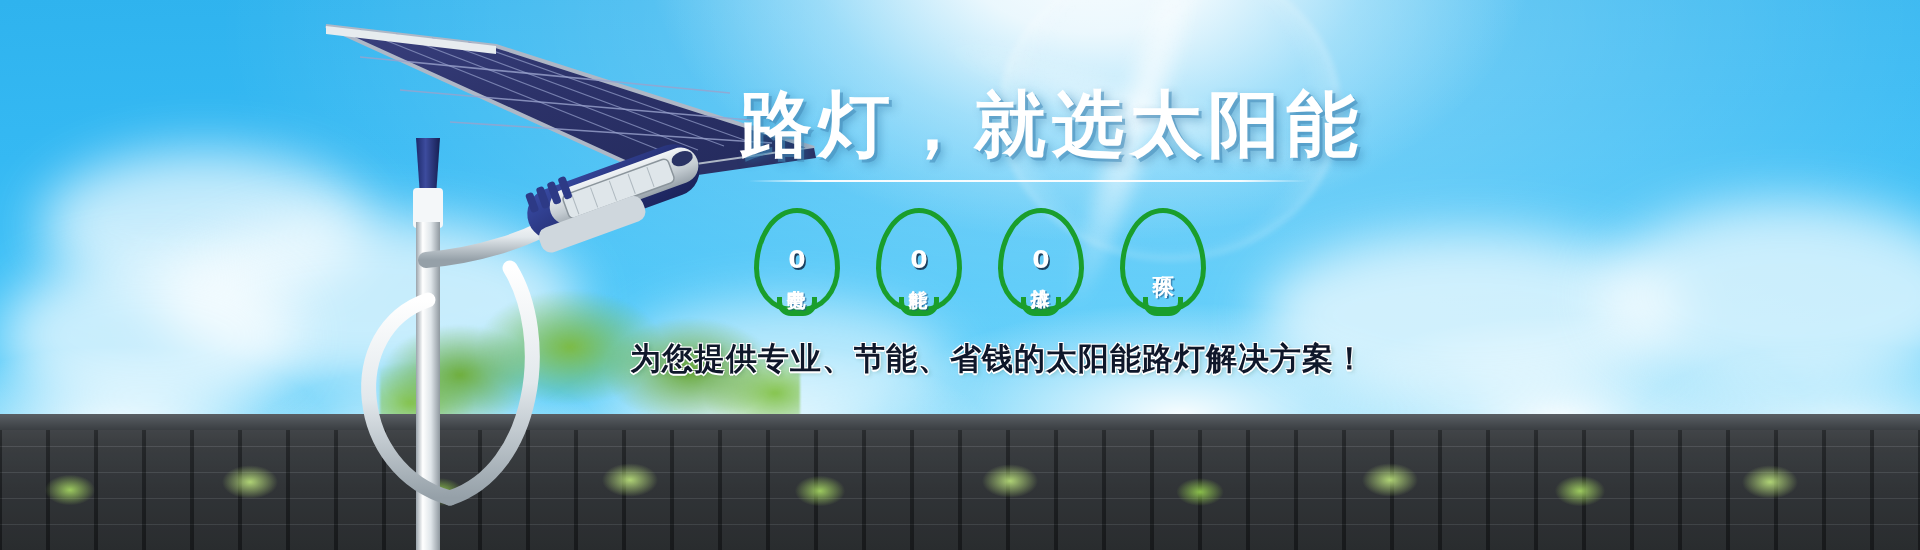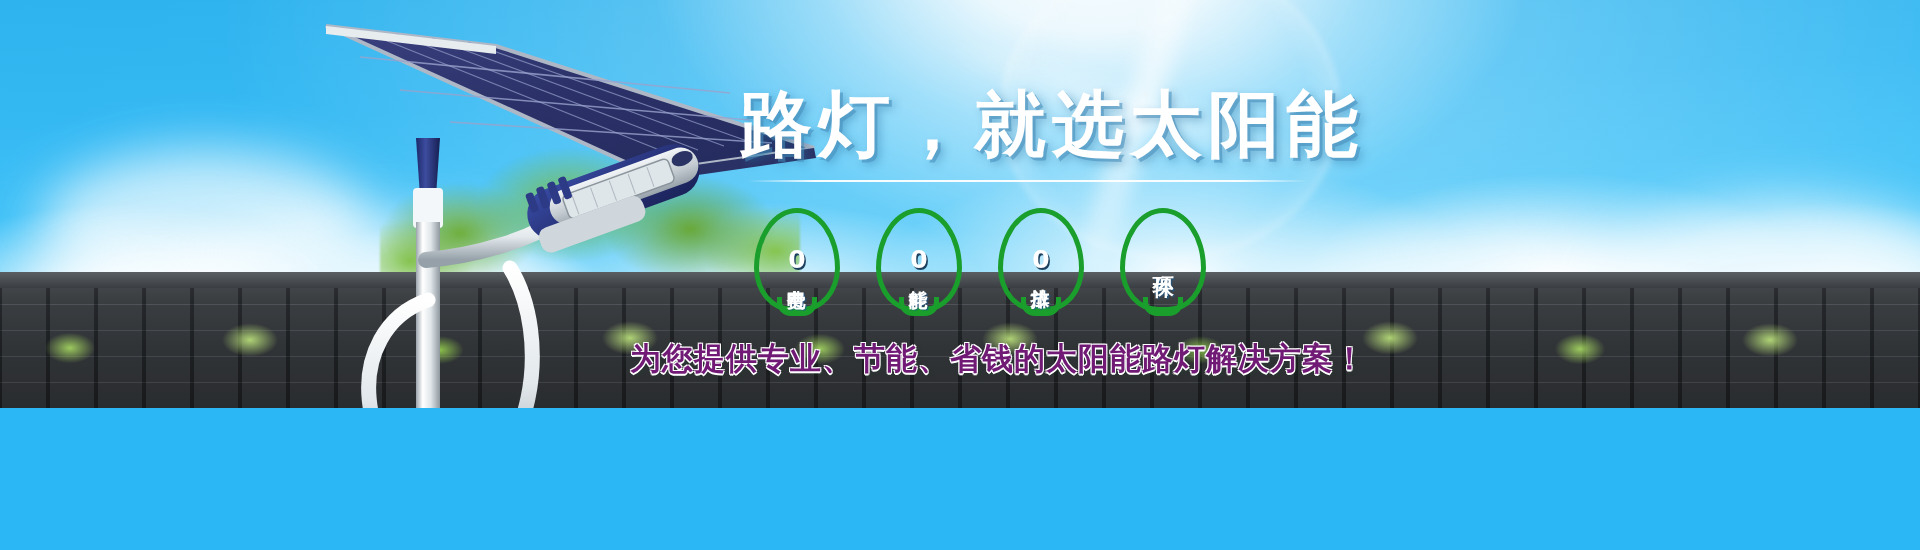--- a/index.html
+++ b/index.html
@@ -1,19 +1,19 @@
 <!DOCTYPE html>
 <html><head>
 <meta charset="utf-8">
 <style>
   * { margin:0; padding:0; box-sizing:border-box; }
   html,body { width:1920px; height:550px; overflow:hidden; background:#2bb6f5;
     font-family:"DejaVu Sans","Liberation Sans",sans-serif; }
 
-  .banner { position:relative; width:1920px; height:408px; overflow:hidden; }
+  .banner { position:relative; width:1920px; height:550px; overflow:hidden; }
 
   
   .sky {
     position:absolute; inset:0;
     background:
       radial-gradient(ellipse 620px 420px at 1090px -60px, rgba(255,255,255,.98) 0%, rgba(255,255,255,.85) 22%, rgba(220,245,255,.45) 46%, rgba(255,255,255,0) 72%),
       radial-gradient(ellipse 1500px 700px at 1150px 30px, rgba(255,255,255,.40) 0%, rgba(255,255,255,0) 62%),
       linear-gradient(178deg, #2fb3ee 0%, #35b9f3 26%, #45c4f8 52%, #62d0fa 74%, #8fdcfb 100%);
   }
   
@@ -158,21 +158,21 @@
     position:relative; z-index:2; font-size:19px; font-weight:700; color:#ffffff;
     line-height:1.06; letter-spacing:0; text-align:center;
     text-shadow:1.5px 1.5px 0 rgba(30,90,140,.55);
     writing-mode:vertical-rl; text-orientation:upright;
   }
   .badge.plain .lbl{ font-size:21px; }
 
   .tagline{
     margin-top:26px; margin-left:-110px; white-space:nowrap;
     font-size:31px; font-weight:700; letter-spacing:1px;
-    color:#701a75;
+    color:#0f172a;
     text-shadow:
       -1px -1px 0 #ffffff, 1px -1px 0 #ffffff, -1px 1px 0 #ffffff, 1px 1px 0 #ffffff,
       0 2px 0 #ffffff, 2px 2px 4px rgba(20,80,40,.25);
   }
 </style>
 </head>
 <body>
 
 <div class="banner">
 

